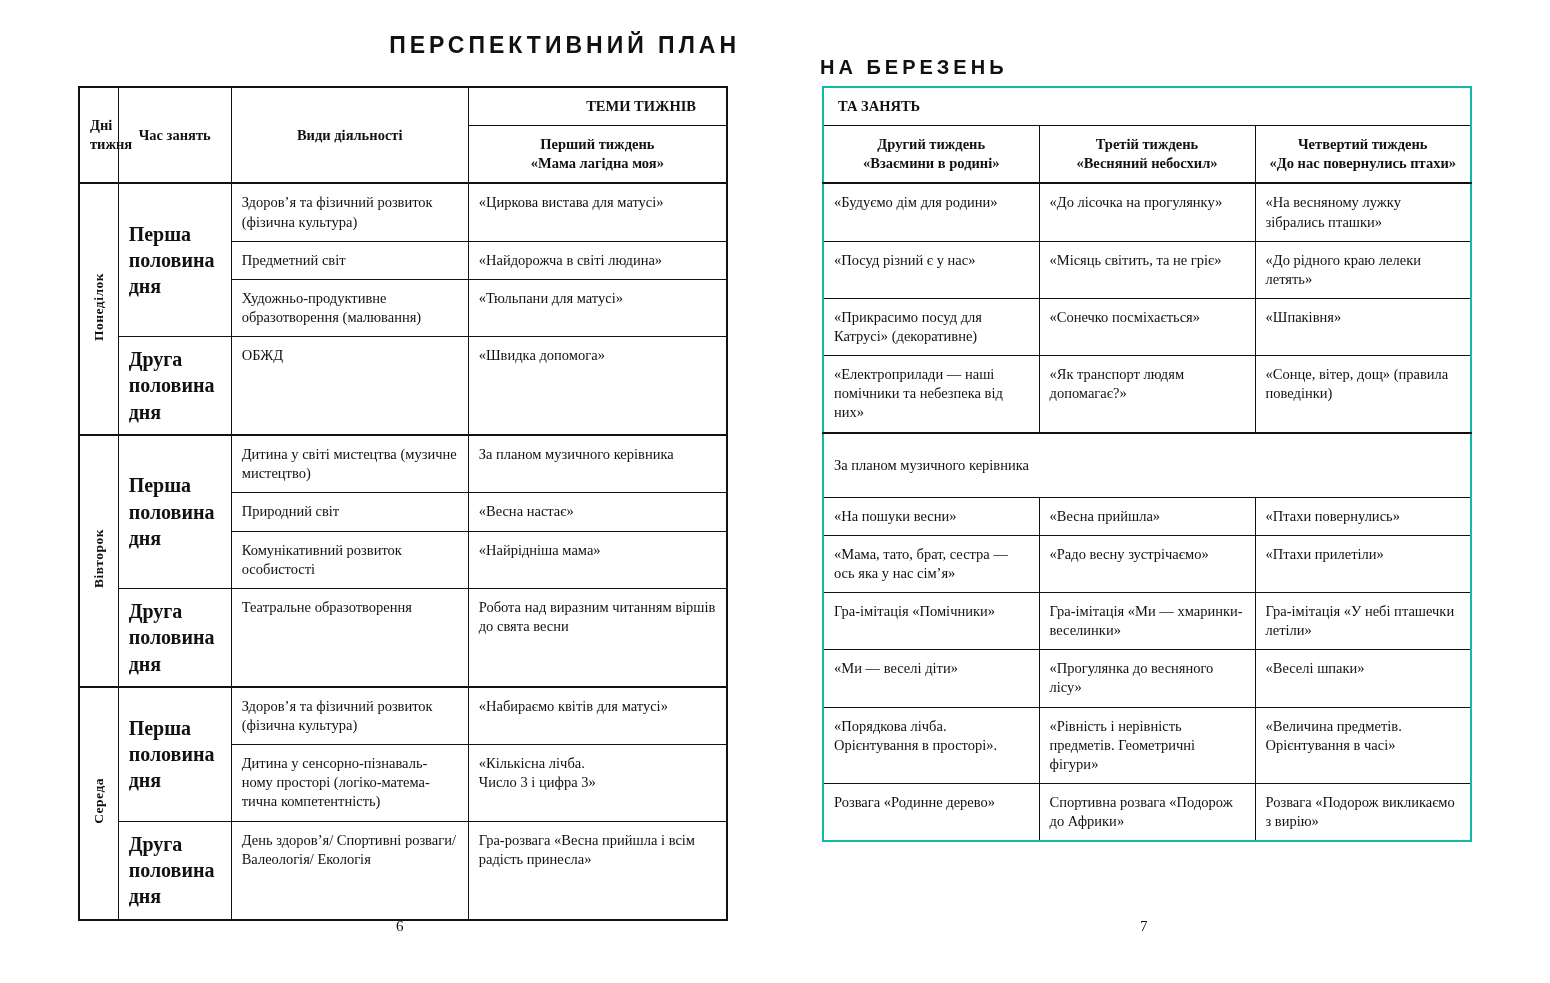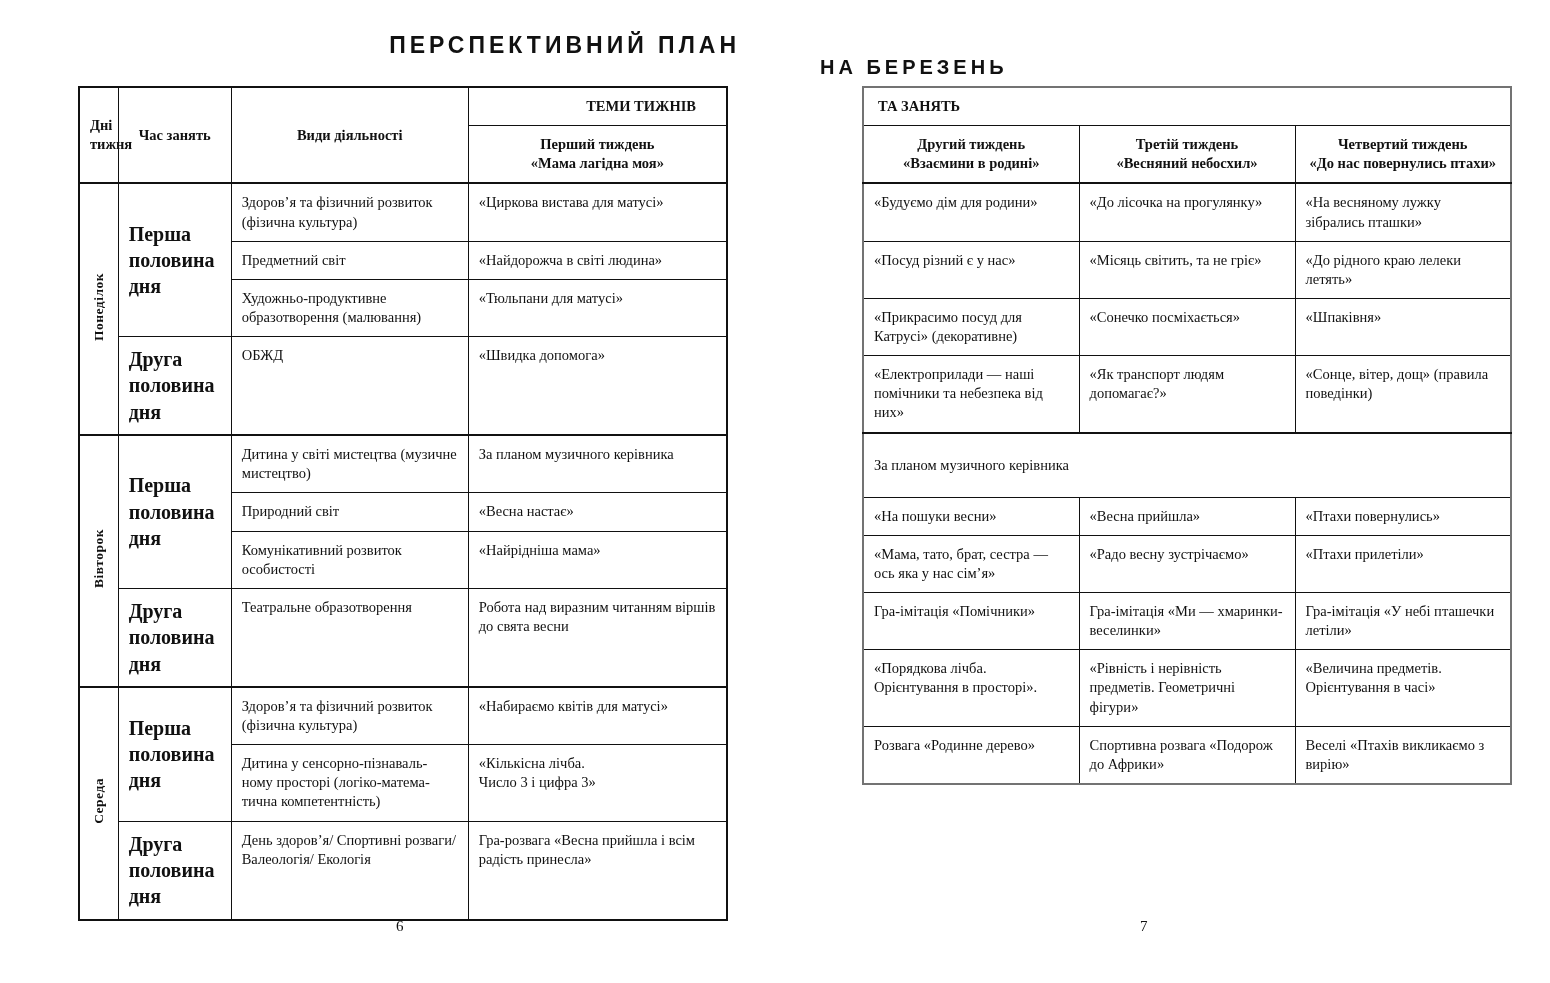--- a/index.html
+++ b/index.html
@@ -62,24 +62,24 @@
   }
   .tbl-left {
     position: absolute;
     left: 78px;
     top: 86px;
     width: 650px;
     border: 2px solid #111;
   }
   .tbl-right {
     position: absolute;
-    left: 862px;
+    left: 822px;
     top: 86px;
     width: 648px;
-    border: 2px solid #737373;
+    border: 2px solid #14b8a6;
   }
   .tbl-left td, .tbl-right td { border: 1px solid #111; }
 
   .hdr {
     text-align: center;
     font-weight: bold;
     font-size: 14.5px;
     vertical-align: middle;
   }
   .hdr-span {
@@ -307,28 +307,33 @@
         <td>«Мама, тато, брат, сестра — ось яка у нас сім’я»</td>
         <td>«Радо весну зустрічаємо»</td>
         <td>«Птахи прилетіли»</td>
       </tr>
       <tr>
         <td>Гра-імітація «Помічники»</td>
         <td>Гра-імітація «Ми — хмаринки-веселинки»</td>
         <td>Гра-імітація «У небі пташечки летіли»</td>
       </tr>
       <tr>
+        <td>«Ми — веселі діти»</td>
+        <td>«Прогулянка до весняного лісу»</td>
+        <td>«Веселі шпаки»</td>
+      </tr>
+      <tr>
         <td>«Порядкова лічба. Орієнтування в просторі».</td>
         <td>«Рівність і нерівність предметів. Геометричні фігури»</td>
         <td>«Величина предметів. Орієнтування в часі»</td>
       </tr>
       <tr>
         <td>Розвага «Родинне дерево»</td>
         <td>Спортивна розвага «Подорож до Африки»</td>
-        <td>Веселі «Птахів викликаємо з вирію»</td>
+        <td>Розвага «Подорож викликаємо з вирію»</td>
       </tr>
     </tbody>
   </table>
 
   <div class="pagenum left">6</div>
   <div class="pagenum right">7</div>
 
 </div>
 
 </body></html>

